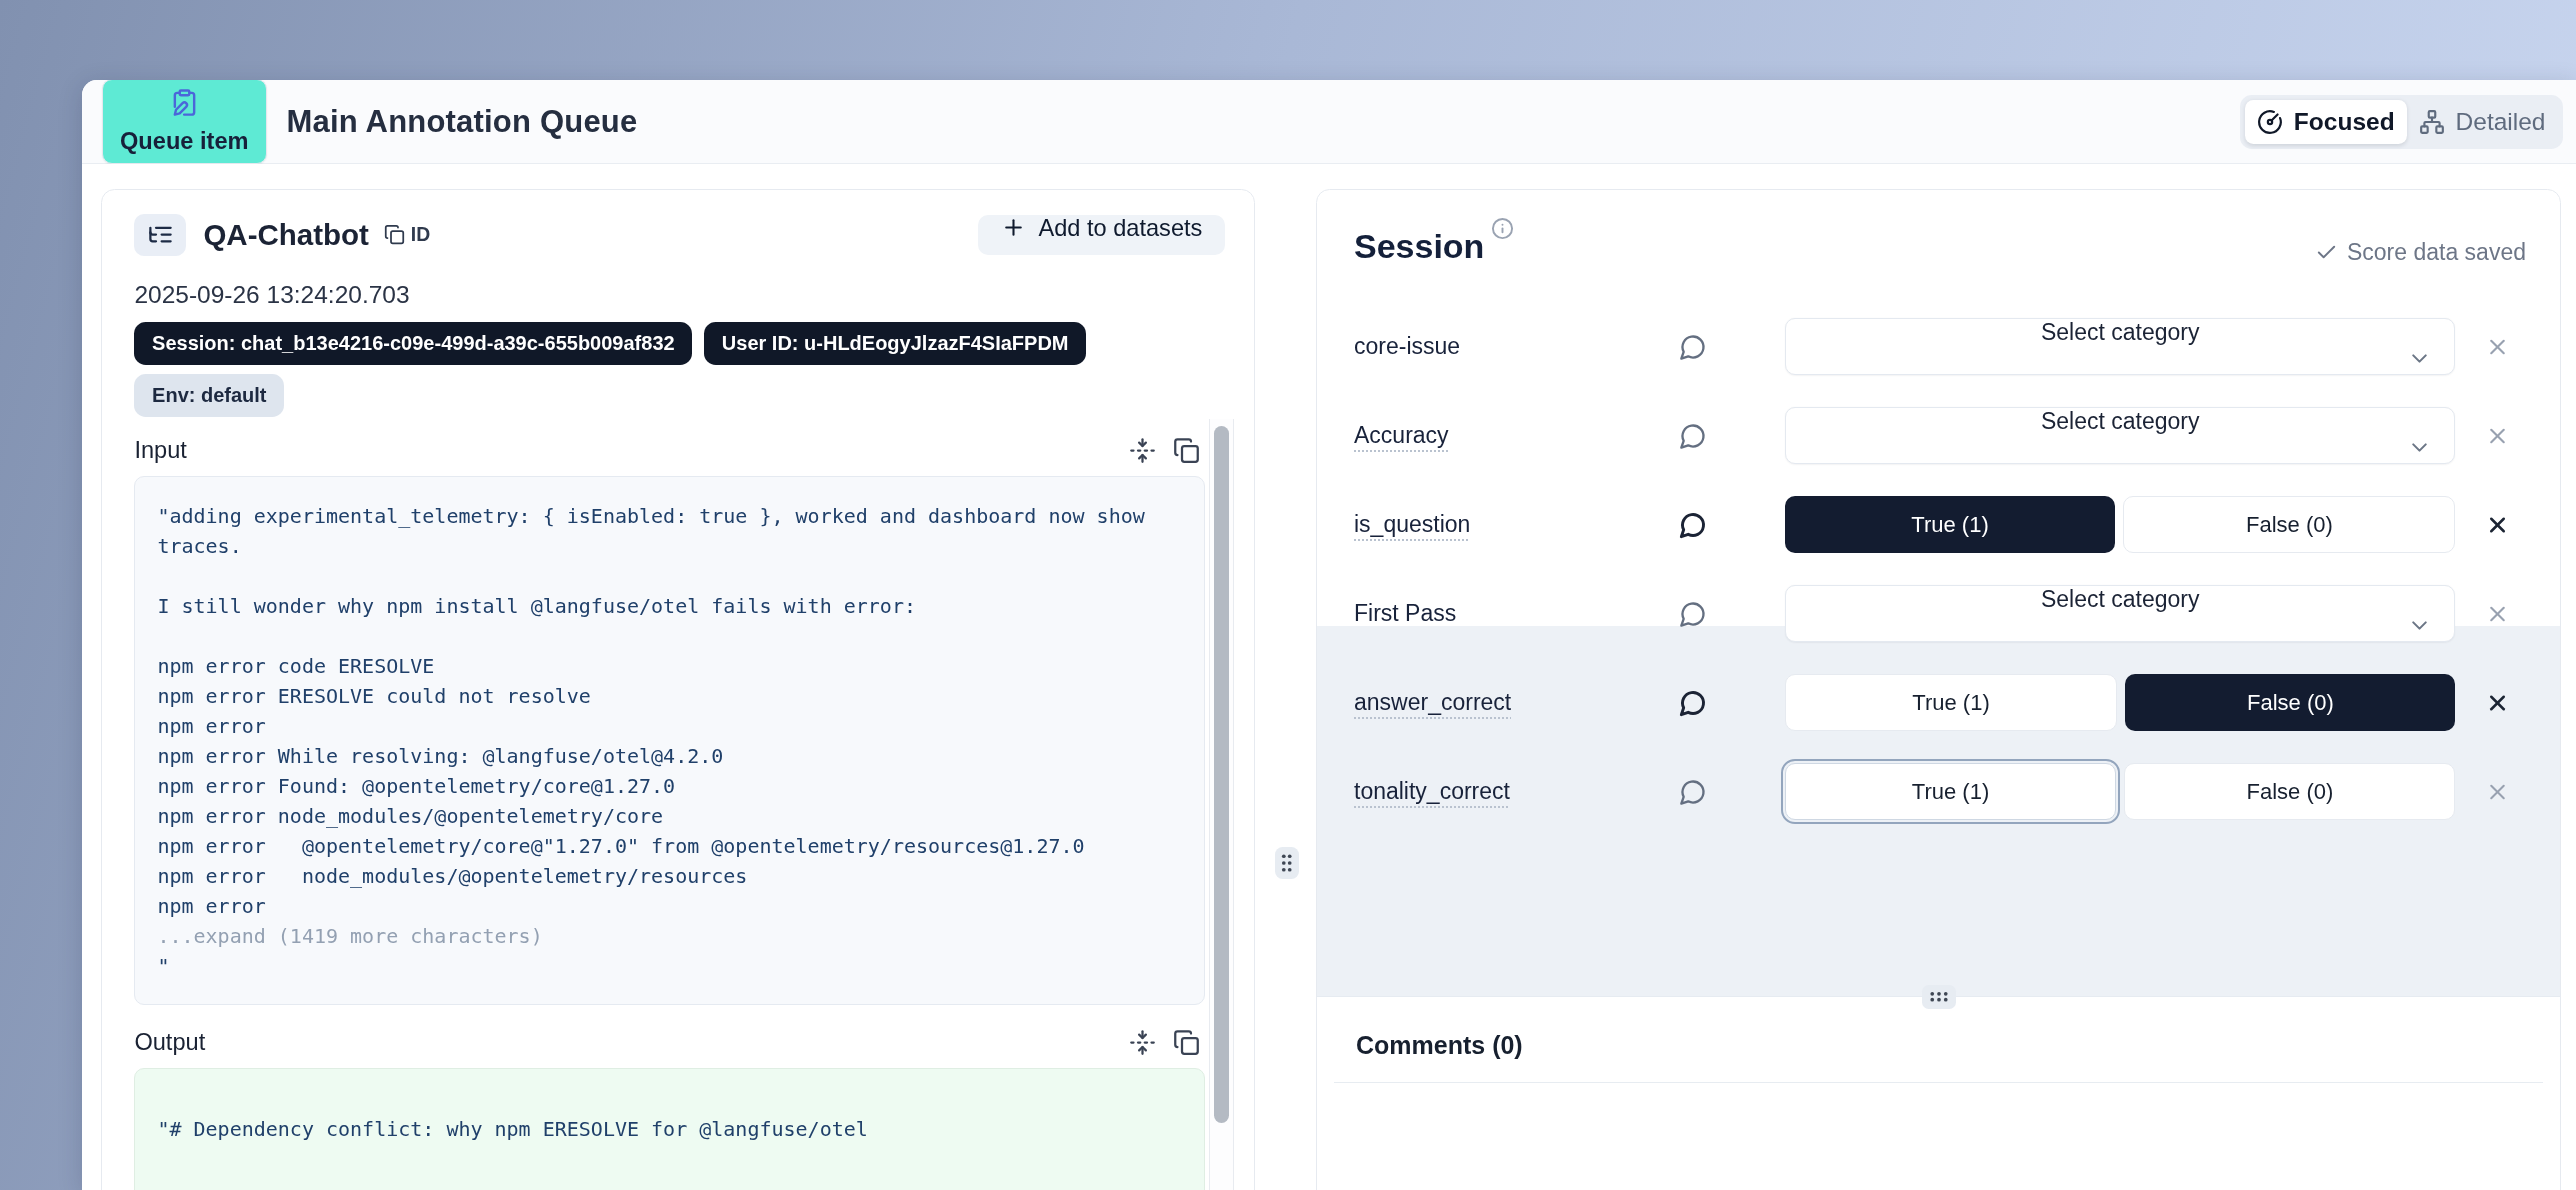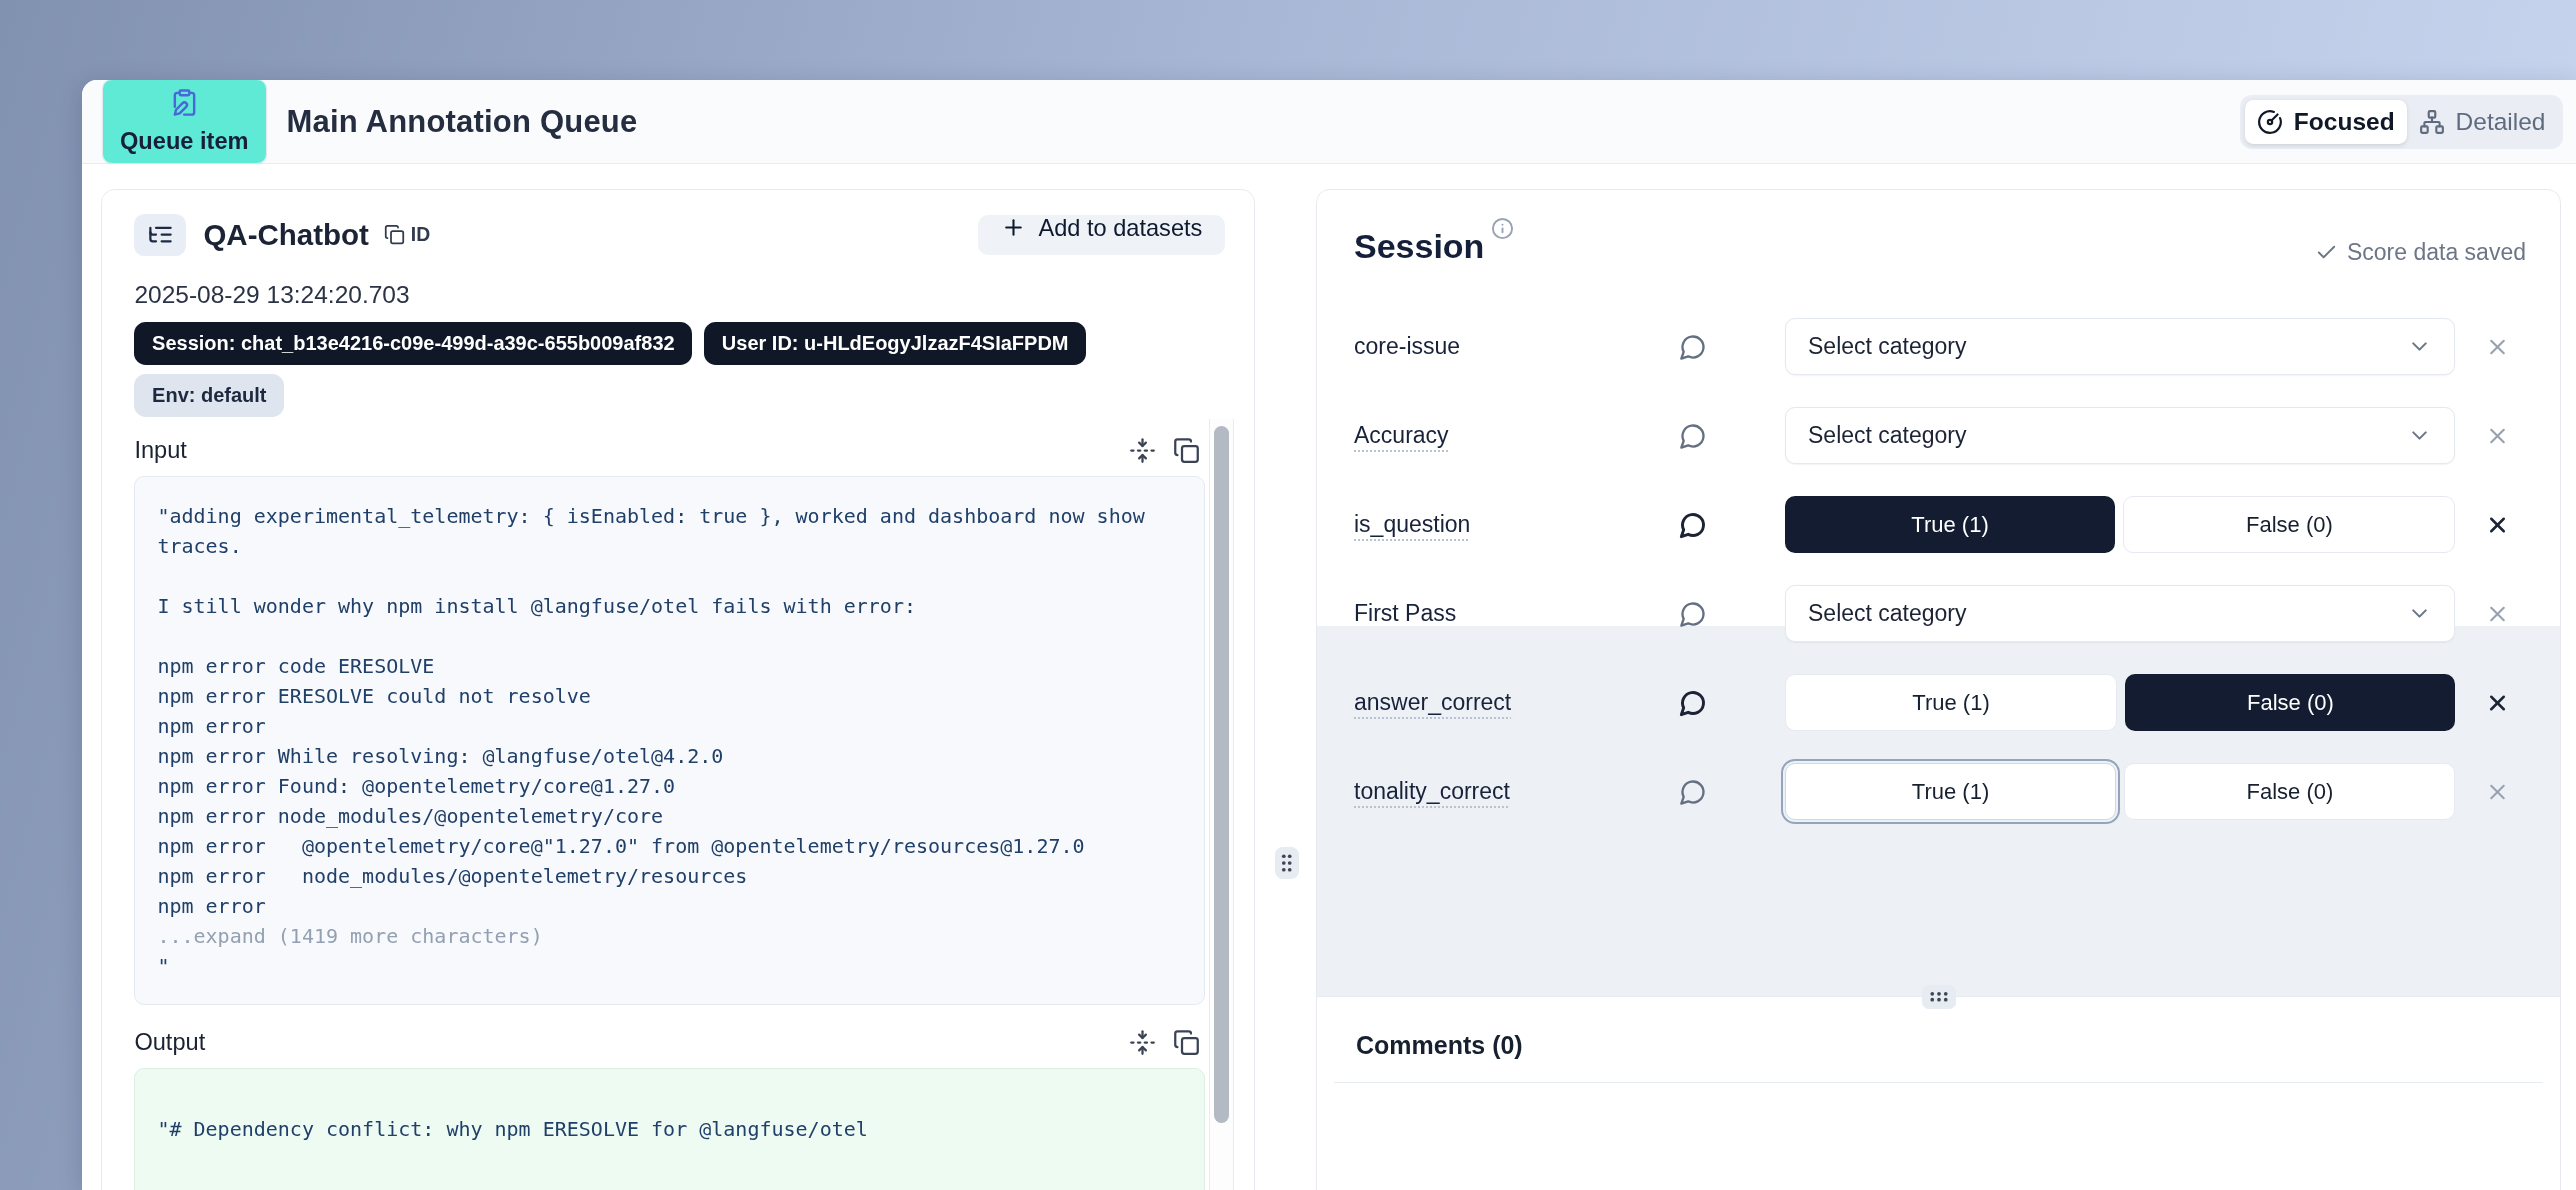--- a/index.html
+++ b/index.html
@@ -88,21 +88,21 @@
   .score-rows { position:relative; margin-top:52px; }
   .score-row { display:flex; align-items:center; height:57px; margin:0 44px 32px 37px; }
   .score-label { flex:0 0 325px; font-size:23px; color:#18223a; }
   .score-label.u { text-decoration:underline dotted #b9c2cf; text-decoration-thickness:2.1px; text-underline-offset:6.7px; }
   .bubble { width:35px; display:flex; align-items:center; }
   .bubble svg { width:28px; height:28px; stroke:#646f81; stroke-width:2; }
   .bubble.strong svg { stroke:#1b2335; stroke-width:2.5; }
   .ctrl { flex:1; margin-left:71px; }
   .select { height:57px; border:1.7px solid #e4e9f0; border-radius:10px; background:#fff;
     display:flex; align-items:center; padding:0 22px; font-size:23px; color:#1b2335;
-    box-shadow:0 0.8px 1.7px rgba(16,24,40,.05); }
+    box-shadow:0 0.8px 1.7px rgba(16,24,40,.05);flex-direction:column; }
   .select svg { margin-left:auto; width:25px; height:25px; stroke:#6b7686; }
   .bool-group { display:flex; gap:8.4px; }
   .bool-group button { flex:1; height:57px; border-radius:10px; font-size:22px;
     font-family:inherit; cursor:pointer; }
   .bool-group button.off { background:#fff; border:1.7px solid #e6eaf0; color:#17202f; }
   .bool-group button.on { background:#131c30; border:none; color:#fff; }
   .bool-group button.focusring { border:1.7px solid #cfd8e3; outline:2.5px solid #93a5bd; outline-offset:2.5px; }
   .clear { margin-left:23.6px; width:37px; background:none; border:none; display:flex;
     align-items:center; justify-content:center; cursor:pointer; }
   .clear svg { width:26px; height:26px; stroke:#98a1b0; }
@@ -177,21 +177,21 @@
         </span>
         <button class="add-btn">
           <svg viewBox="0 0 24 24" fill="none" stroke-width="2" stroke-linecap="round" stroke-linejoin="round">
               <path d="M5 12h14"></path>
               <path d="M12 5v14"></path>
             </svg>
           <span>Add to datasets</span>
         </button>
       </div>
 
-      <div class="timestamp">2025-08-29 13:24:20.703</div>
+      <div class="timestamp">2025-09-26 13:24:20.703</div>
 
       <div class="badge-row">
         <span class="badge dark">Session: chat_b13e4216-c09e-499d-a39c-655b009af832</span>
         <span class="badge dark">User ID: u-HLdEogyJlzazF4SIaFPDM</span>
       </div>
       <div class="badge-row second">
         <span class="badge light">Env: default</span>
       </div>
 
       <div class="io-header">

